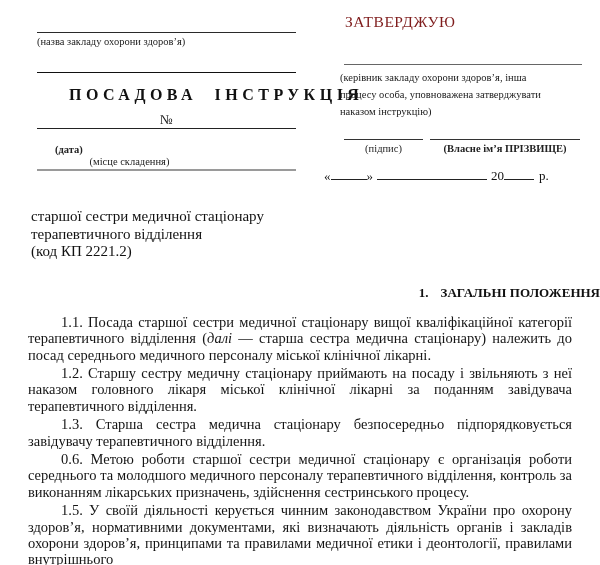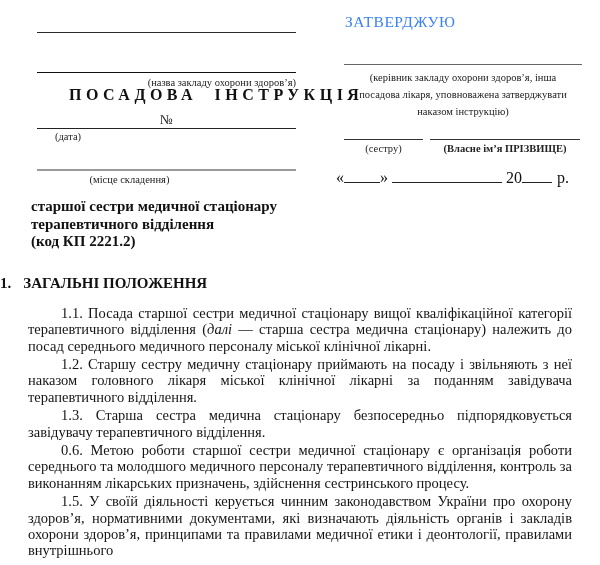--- a/index.html
+++ b/index.html
@@ -7,61 +7,61 @@
     width:600px;height:565px;
     background:#ffffff;
     font-family:"Liberation Serif","DejaVu Serif",serif;
     color:#1a1a1a;
     overflow:hidden;
     position:relative;
   }
   
   .header{position:relative;height:196px;}
   .caption{font-size:10.5px;color:#222;}
-  .center{text-align:right;margin-top:41px;}
+  .center{text-align:left;}
 
   .l-line1{position:absolute;left:37px;top:32px;width:259px;border-top:1.5px solid #2a2a2a;}
   .l-cap1{position:absolute;left:37px;top:36px;width:259px;}
   .l-line2{position:absolute;left:37px;top:72px;width:259px;border-top:1.7px solid #111;}
   .l-title{
     position:absolute;left:37px;top:86px;width:263px;
     font-weight:bold;font-size:16px;letter-spacing:4.5px;word-spacing:9px;
     white-space:nowrap;color:#111;margin-left:32px;
   }
   .l-numrow{
     position:absolute;left:37px;top:108px;width:259px;height:20px;
     border-bottom:1.5px solid #222;text-align:center;
     font-size:13.5px;line-height:24px;
   }
-  .l-datecap{position:absolute;left:55px;top:131px;}
+  .l-datecap{position:absolute;left:55px;top:144px;font-weight:bold;}
   .l-line3{position:absolute;left:37px;top:169px;width:259px;border-top:2px solid #9a9a9a;}
-  .l-place{position:absolute;left:37px;top:174px;width:185px;text-align:center;}
+  .l-place{position:absolute;left:37px;top:156px;width:185px;text-align:center;}
 
-  .r-approve{position:absolute;left:345px;top:13px;font-size:15.5px;letter-spacing:0.5px;color:#3b82f6;}
+  .r-approve{position:absolute;left:345px;top:13px;font-size:15.5px;letter-spacing:0.5px;color:#7f1d1d;}
   .r-line1{position:absolute;left:344px;top:64px;width:238px;border-top:1.5px solid #666;}
-  .r-cap{position:absolute;left:340px;top:69px;width:246px;text-align:center;line-height:17px;}
+  .r-cap{position:absolute;left:340px;top:69px;width:246px;line-height:17px;}
   .r-cap div{font-size:10.5px;}
   .r-sigline1{position:absolute;left:344px;top:139px;width:79px;border-top:1.5px solid #333;}
   .r-sigline2{position:absolute;left:430px;top:139px;width:150px;border-top:1.5px solid #333;}
   .r-sigcap1{position:absolute;left:344px;top:143px;width:79px;text-align:center;}
   .r-sigcap2{position:absolute;left:430px;top:143px;width:150px;text-align:center;font-weight:bold;}
   .r-daterow{
-    position:absolute;left:336px;top:167px;width:244px;
-    font-size:16px;white-space:nowrap;color:#111;
+    position:absolute;left:324px;top:167px;width:244px;
+    font-size:13px;white-space:nowrap;color:#111;
   }
   .blank{display:inline-block;border-bottom:1.4px solid #222;height:0.95em;vertical-align:baseline;}
   .blank.day{width:36px;}
   .blank.month{width:110px;margin:0 4px;}
   .blank.year{width:30px;margin-right:5px;}
 
   
-  .position-block{margin:2px 30px 0 31px;font-weight:bold;font-size:15px;line-height:17.6px;color:#111;}
+  .position-block{margin:12px 30px 0 31px;font-weight:normal;font-size:15px;line-height:17.6px;color:#111;}
 
   
-  .section-heading{margin-top:24px;text-align:left;font-weight:bold;font-size:15px;color:#111;}
+  .section-heading{margin-top:24px;text-align:right;font-weight:bold;font-size:13px;color:#111;}
   .section-heading .sec-title{margin-left:12px;}
 
   
   .body-text{margin:13px 28px 0 28px;font-size:14.5px;line-height:16.4px;text-align:justify;color:#151515;}
   .body-text p{margin:0 0 2px 0;text-indent:33px;}
   .body-text i{font-style:italic;}
 </style>
 </head>
 <body>
 
@@ -73,26 +73,26 @@
   <div class="l-title">ПОСАДОВА ІНСТРУКЦІЯ</div>
   <div class="l-numrow"><span>№</span></div>
   <div class="l-datecap caption">(дата)</div>
   <div class="l-line3"></div>
   <div class="l-place caption">(місце складення)</div>
 
   <div class="r-approve">ЗАТВЕРДЖУЮ</div>
   <div class="r-line1"></div>
   <div class="r-cap">
     <div>(керівник закладу охорони здоров’я, інша</div>
-    <div>посадова лікаря, уповноважена затверджувати</div>
+    <div>процесу особа, уповноважена затверджувати</div>
     <div>наказом інструкцію)</div>
   </div>
   <div class="r-sigline1"></div>
   <div class="r-sigline2"></div>
-  <div class="r-sigcap1 caption">(сестру)</div>
+  <div class="r-sigcap1 caption">(підпис)</div>
   <div class="r-sigcap2 caption">(Власне ім’я ПРІЗВИЩЕ)</div>
   <div class="r-daterow"><span>«</span><span class="blank day"></span><span>»</span><span class="blank month"></span><span>20</span><span class="blank year"></span><span>р.</span></div>
 </div>
 
 <div class="position-block">
   <div>старшої сестри медичної стаціонару</div>
   <div>терапевтичного відділення</div>
   <div>(код КП 2221.2)</div>
 </div>
 

